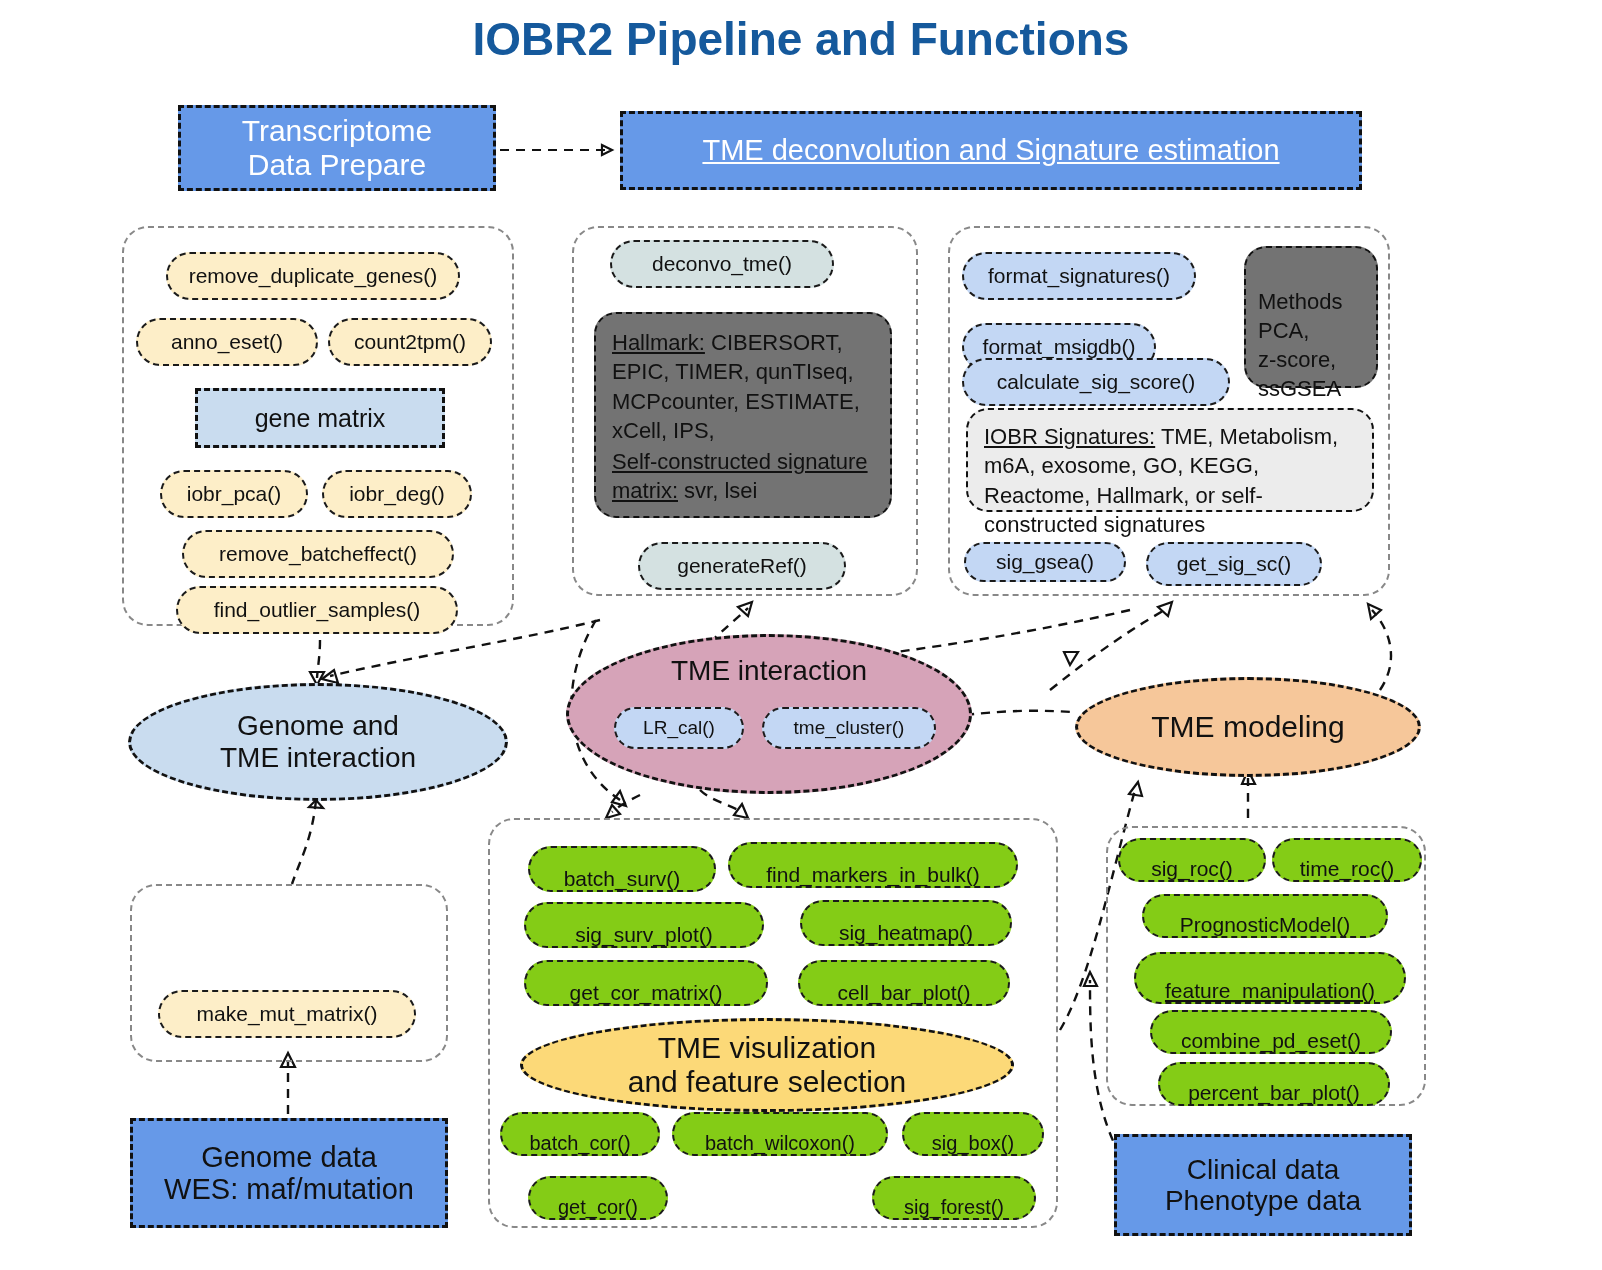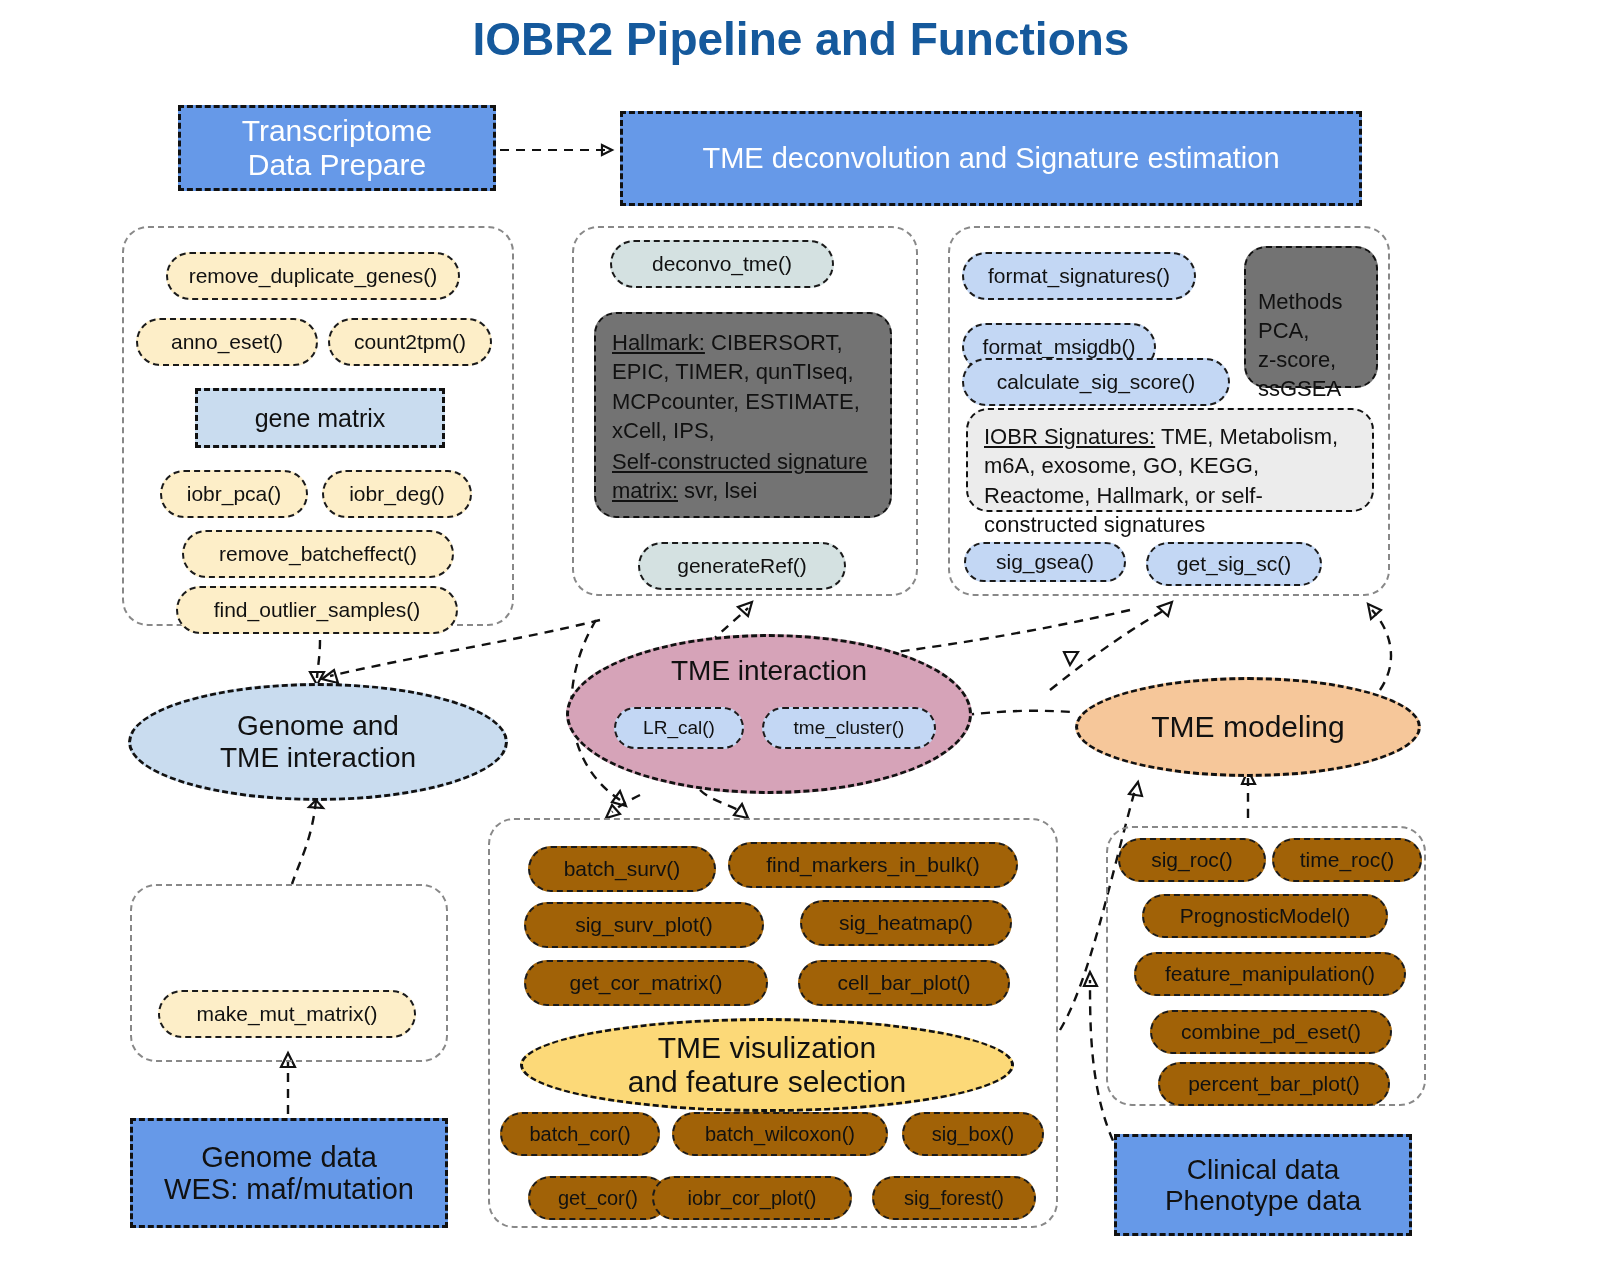--- a/index.html
+++ b/index.html
@@ -57,21 +57,21 @@
     display: flex;
     align-items: center;
     justify-content: center;
     text-align: center;
     color: #111111;
     font-size: 21px;
     line-height: 1.1;
     padding: 0 6px;
   }
   .pill.yellow  { background: #fdeec8; }
-  .pill.grey    { background: #a16207; }
+  .pill.grey    { background: #84cc16; align-items: flex-end; }
   .pill.blue    { background: #c3d7f4; }
   .pill.teal    { background: #d4e1e1; }
 
   
   .rect {
     border: 3px dashed #111111;
     display: flex;
     align-items: center;
     justify-content: center;
     text-align: center;
@@ -171,21 +171,21 @@
 
     <path d="M1120,1155 C1090,1100 1090,1030 1090,980"></path>
     <polygon points="1090,972 1084,986 1097,986"></polygon>
   </svg>
 
   <div class="abs bluebox" style="left:178px; top:105px; width:318px; height:86px;">
     <span style="white-space: pre-line;">Transcriptome
 Data Prepare</span>
   </div>
 
-  <div class="abs bluebox" style="left:620px; top:111px; width:742px; height:95px; font-size:29px;">
+  <div class="abs bluebox" style="left:620px; top:111px; width:742px; height:79px; font-size:29px;text-decoration:underline;">
     <span>TME deconvolution and Signature estimation</span>
   </div>
 
   <div class="abs panel" style="left:122px; top:226px; width:392px; height:400px;"></div>
 
   <div class="abs pill yellow" style="left:166px; top:252px; width:294px; height:48px;">
     <span>remove_duplicate_genes()</span>
   </div>
   <div class="abs pill yellow" style="left:136px; top:318px; width:182px; height:48px;">
     <span>anno_eset()</span>
@@ -320,39 +320,36 @@
   </div>
   <div class="abs pill grey" style="left:672px; top:1112px; width:216px; height:44px; font-size:20px;">
     <span>batch_wilcoxon()</span>
   </div>
   <div class="abs pill grey" style="left:902px; top:1112px; width:142px; height:44px; font-size:20px;">
     <span>sig_box()</span>
   </div>
   <div class="abs pill grey" style="left:528px; top:1176px; width:140px; height:44px; font-size:20px;">
     <span>get_cor()</span>
   </div>
-  <div class="abs pill grey" style="left:652px; top:1176px; width:200px; height:44px; font-size:20px;">
-    <span>iobr_cor_plot()</span>
-  </div>
   <div class="abs pill grey" style="left:872px; top:1176px; width:164px; height:44px; font-size:20px;">
     <span>sig_forest()</span>
   </div>
 
   <div class="abs panel" style="left:1106px; top:826px; width:320px; height:280px;"></div>
 
   <div class="abs pill grey" style="left:1118px; top:838px; width:148px; height:44px;">
     <span>sig_roc()</span>
   </div>
   <div class="abs pill grey" style="left:1272px; top:838px; width:150px; height:44px;">
     <span>time_roc()</span>
   </div>
   <div class="abs pill grey" style="left:1142px; top:894px; width:246px; height:44px;">
     <span>PrognosticModel()</span>
   </div>
-  <div class="abs pill grey" style="left:1134px; top:952px; width:272px; height:44px;">
+  <div class="abs pill grey" style="left:1134px; top:952px; width:272px; height:52px;text-decoration:underline;">
     <span>feature_manipulation()</span>
   </div>
   <div class="abs pill grey" style="left:1150px; top:1010px; width:242px; height:44px;">
     <span>combine_pd_eset()</span>
   </div>
   <div class="abs pill grey" style="left:1158px; top:1062px; width:232px; height:44px;">
     <span>percent_bar_plot()</span>
   </div>
 
   <div class="abs bluebox dark" style="left:1114px; top:1134px; width:298px; height:102px; font-size:28px;">

